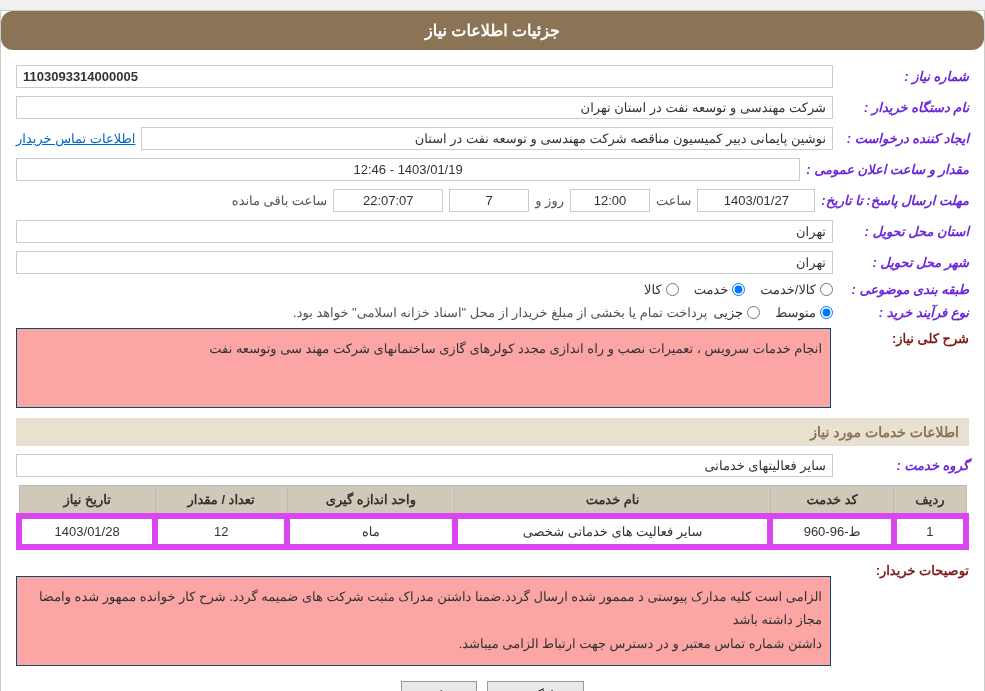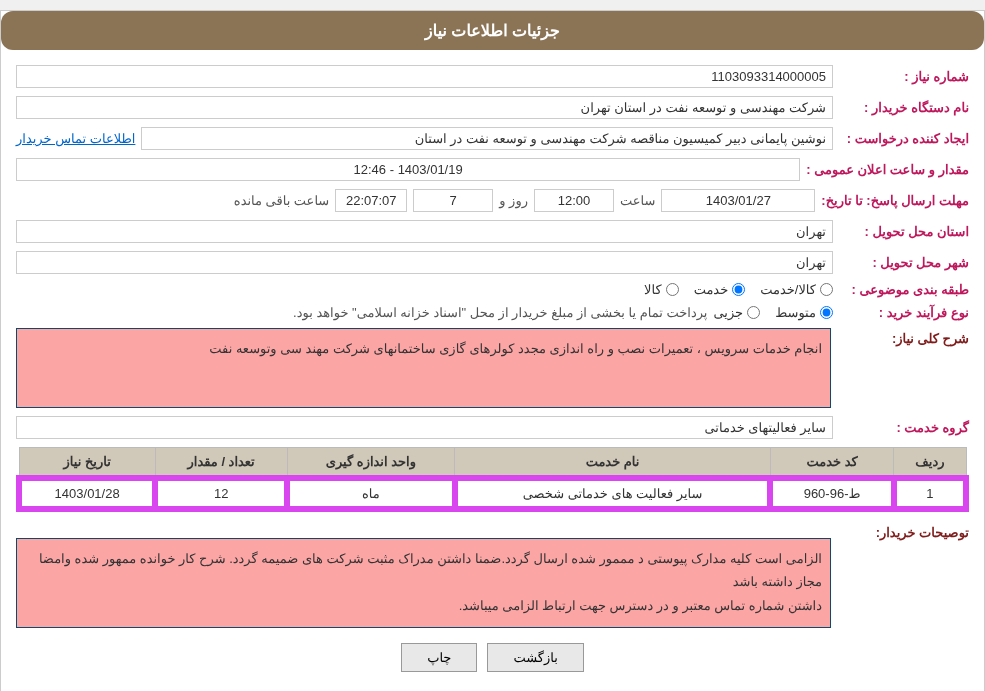--- a/index.html
+++ b/index.html
@@ -28,25 +28,26 @@
     .content {
       padding: 15px;
     }
     .form-row {
       display: flex;
       align-items: center;
       margin-bottom: 8px;
       gap: 6px;
     }
     .field-label {
-      color: #be185d;
+      color: #6d28d9;
       font-weight: bold;
       white-space: nowrap;
       min-width: 130px;
       text-align: right;
+      font-style: italic;
     }
     .field-value {
       border: 1px solid #ccc;
       padding: 3px 6px;
       background: #fff;
       flex: 1;
       text-align: right;
     }
     .field-value-number {
       border: 1px solid #ccc;
@@ -57,39 +58,39 @@
     }
     .link-text {
       color: #0066cc;
       cursor: pointer;
       text-decoration: underline;
     }
     .date-field {
       border: 1px solid #ccc;
       padding: 3px 6px;
       background: #fff;
-      width: 154px;
+      width: 118px;
       text-align: center;
     }
     .time-field {
       border: 1px solid #ccc;
       padding: 3px 6px;
       background: #fff;
       width: 80px;
       text-align: center;
     }
     .small-label {
       white-space: nowrap;
       color: #555;
     }
     .remaining-field {
       border: 1px solid #ccc;
       padding: 3px 6px;
       background: #fff;
-      width: 72px;
+      width: 110px;
       text-align: center;
     }
     .radio-group {
       display: flex;
       gap: 15px;
       align-items: center;
     }
     .radio-item {
       display: flex;
       align-items: center;
@@ -174,21 +175,21 @@
   </style>
 </head>
 <body>
 
 <div class="page-wrapper">
   <div class="page-header">جزئیات اطلاعات نیاز</div>
   <div class="content content-relative">
 
     <div class="form-row">
       <span class="field-label">شماره نیاز :</span>
-      <span class="field-value field-value-number" style="width:200px;text-align:right;">1103093314000005</span>
+      <span class="field-value field-value-number" style="width:200px;text-align:left;font-weight:bold;">1103093314000005</span>
     </div>
 
     <div class="form-row">
       <span class="field-label">نام دستگاه خریدار :</span>
       <span class="field-value">شرکت مهندسی و توسعه نفت در استان تهران</span>
     </div>
 
     <div class="form-row">
       <span class="field-label">ایجاد کننده درخواست :</span>
       <span class="field-value">نوشین پایمانی دبیر کمیسیون مناقصه شرکت مهندسی و توسعه نفت در استان</span>
@@ -256,20 +257,21 @@
 
     <div class="row-with-label">
       <span class="row-label">شرح کلی نیاز:</span>
       <div class="row-content">
         <div class="description-box">
           <span>انجام خدمات سرویس ، تعمیرات نصب و راه اندازی مجدد کولرهای گازی ساختمانهای شرکت مهند سی وتوسعه نفت</span>
         </div>
       </div>
     </div>
 
+    <div class="section-header">اطلاعات خدمات مورد نیاز</div>
 
     <div class="form-row">
       <span class="field-label">گروه خدمت :</span>
       <span class="field-value">سایر فعالیتهای خدماتی</span>
     </div>
 
     <table>
       <thead>
         <tr>
           <th>ردیف</th>

